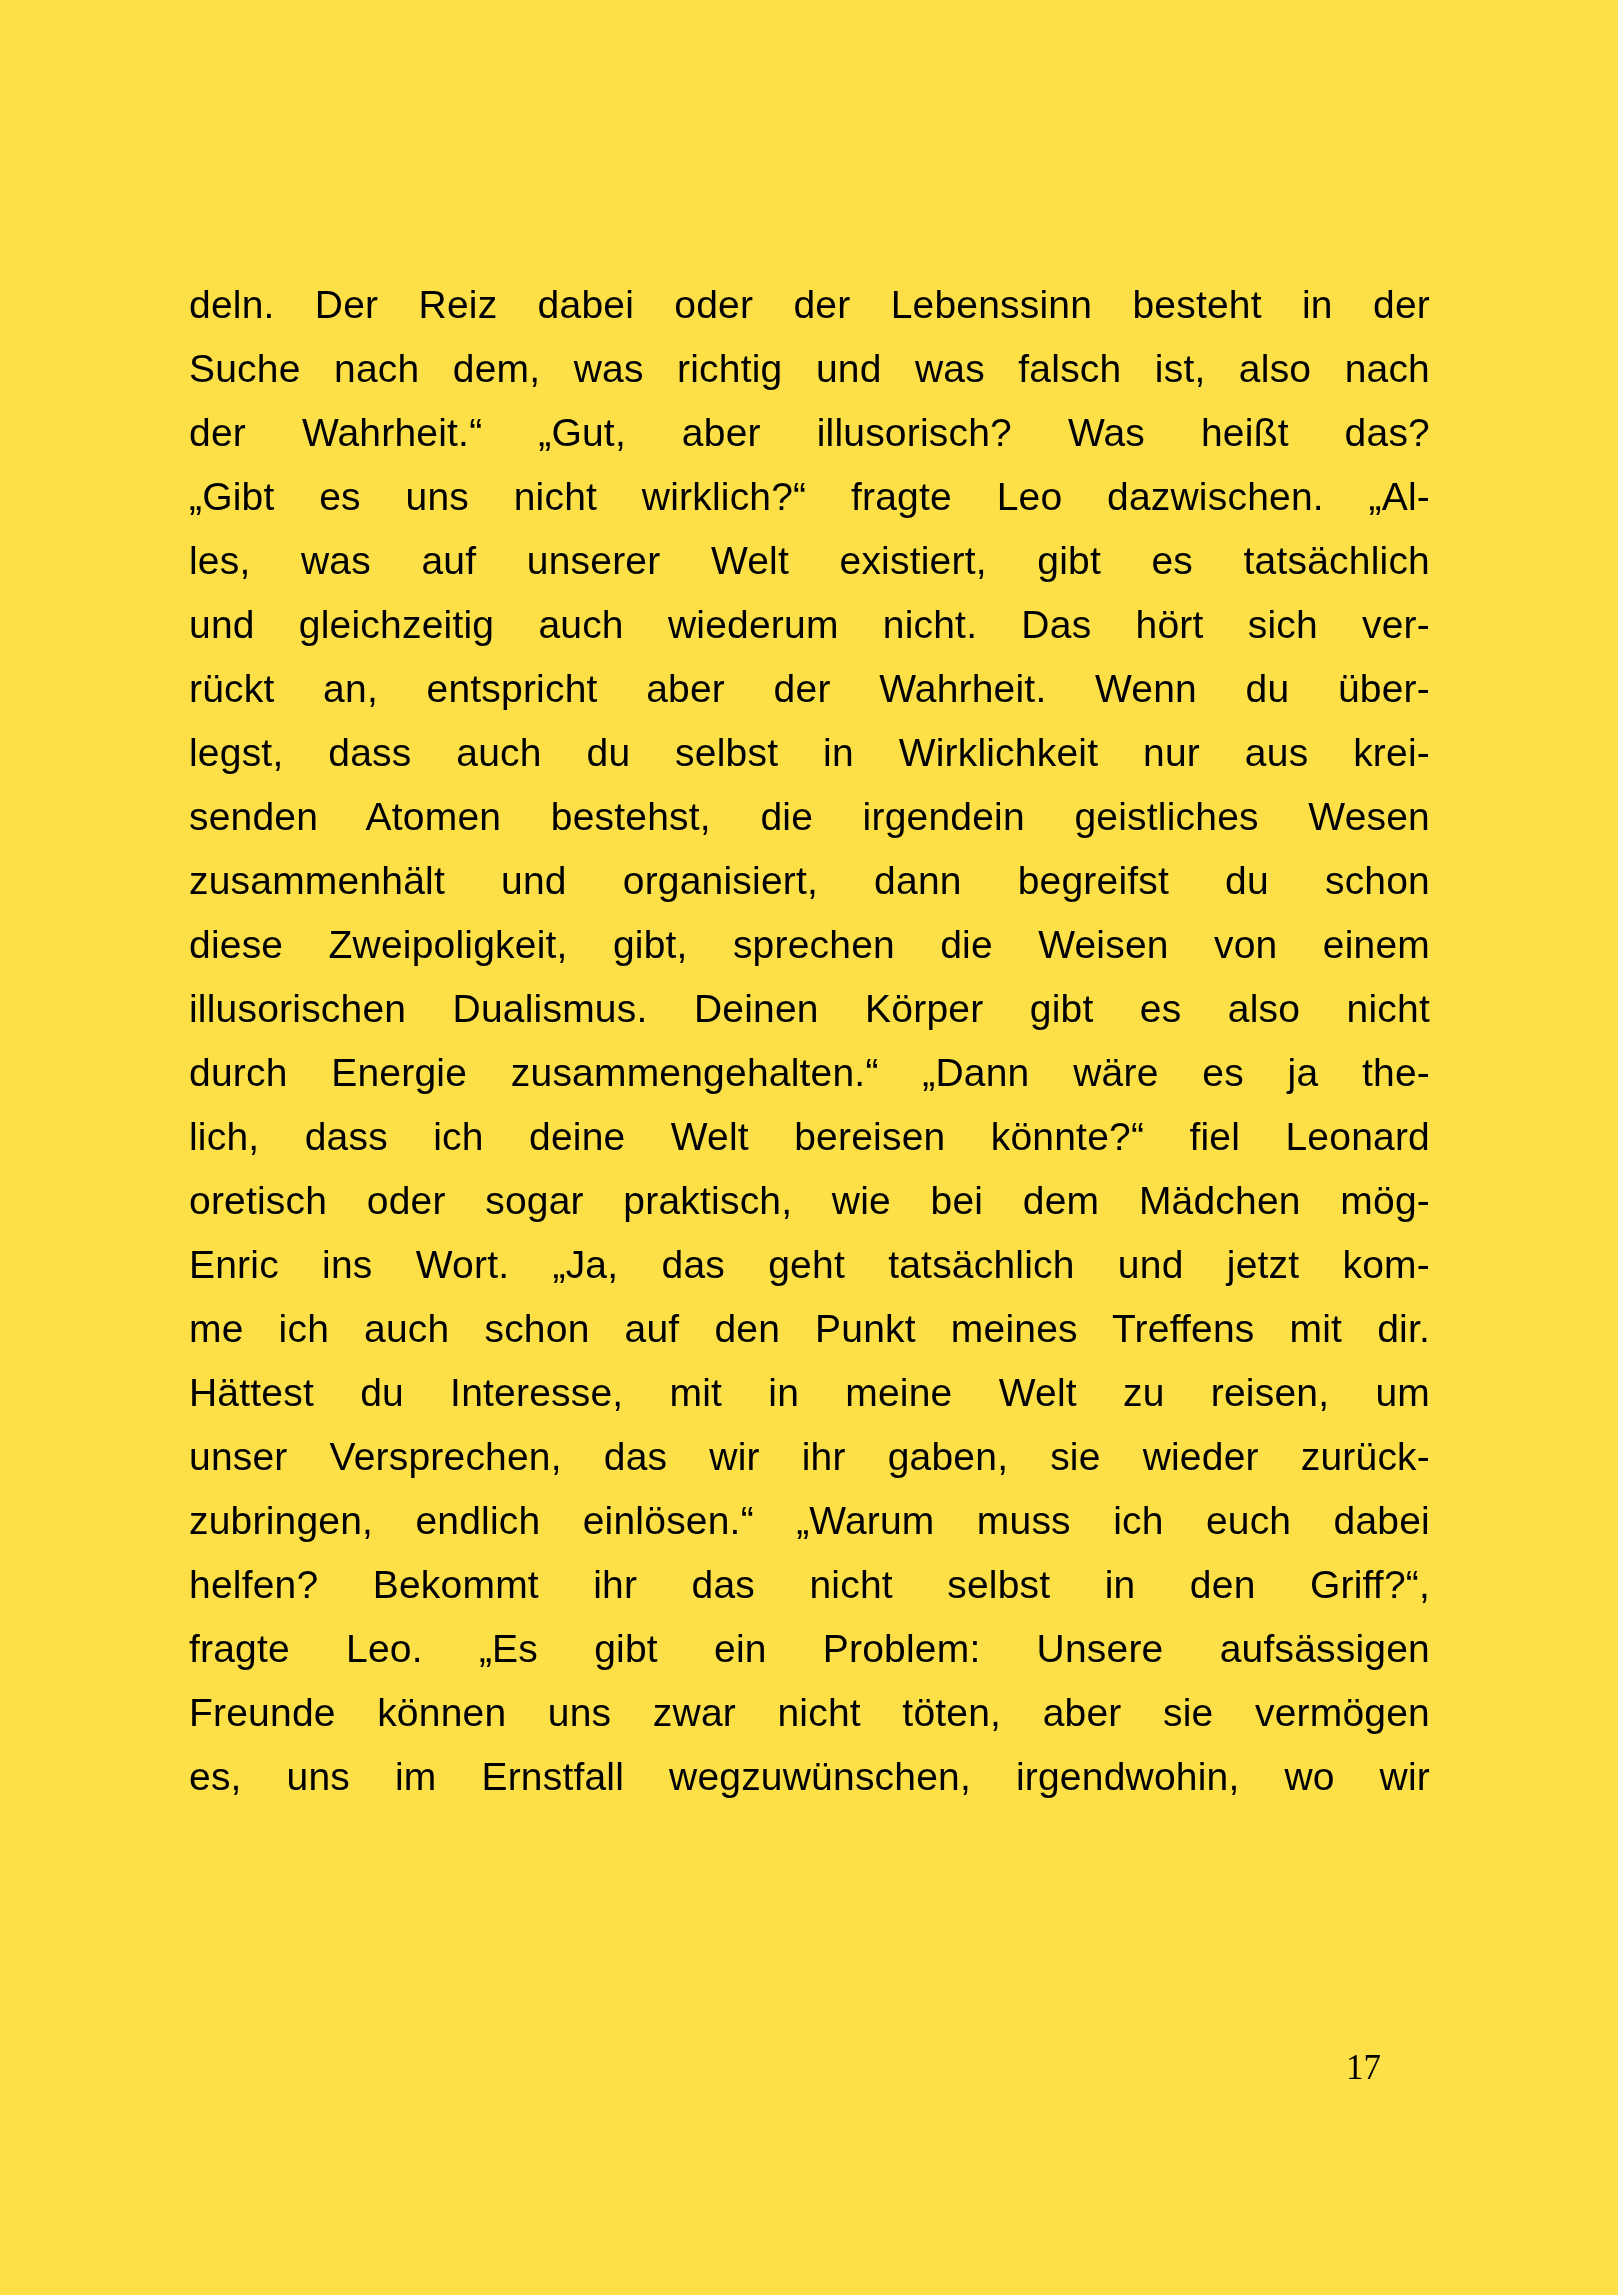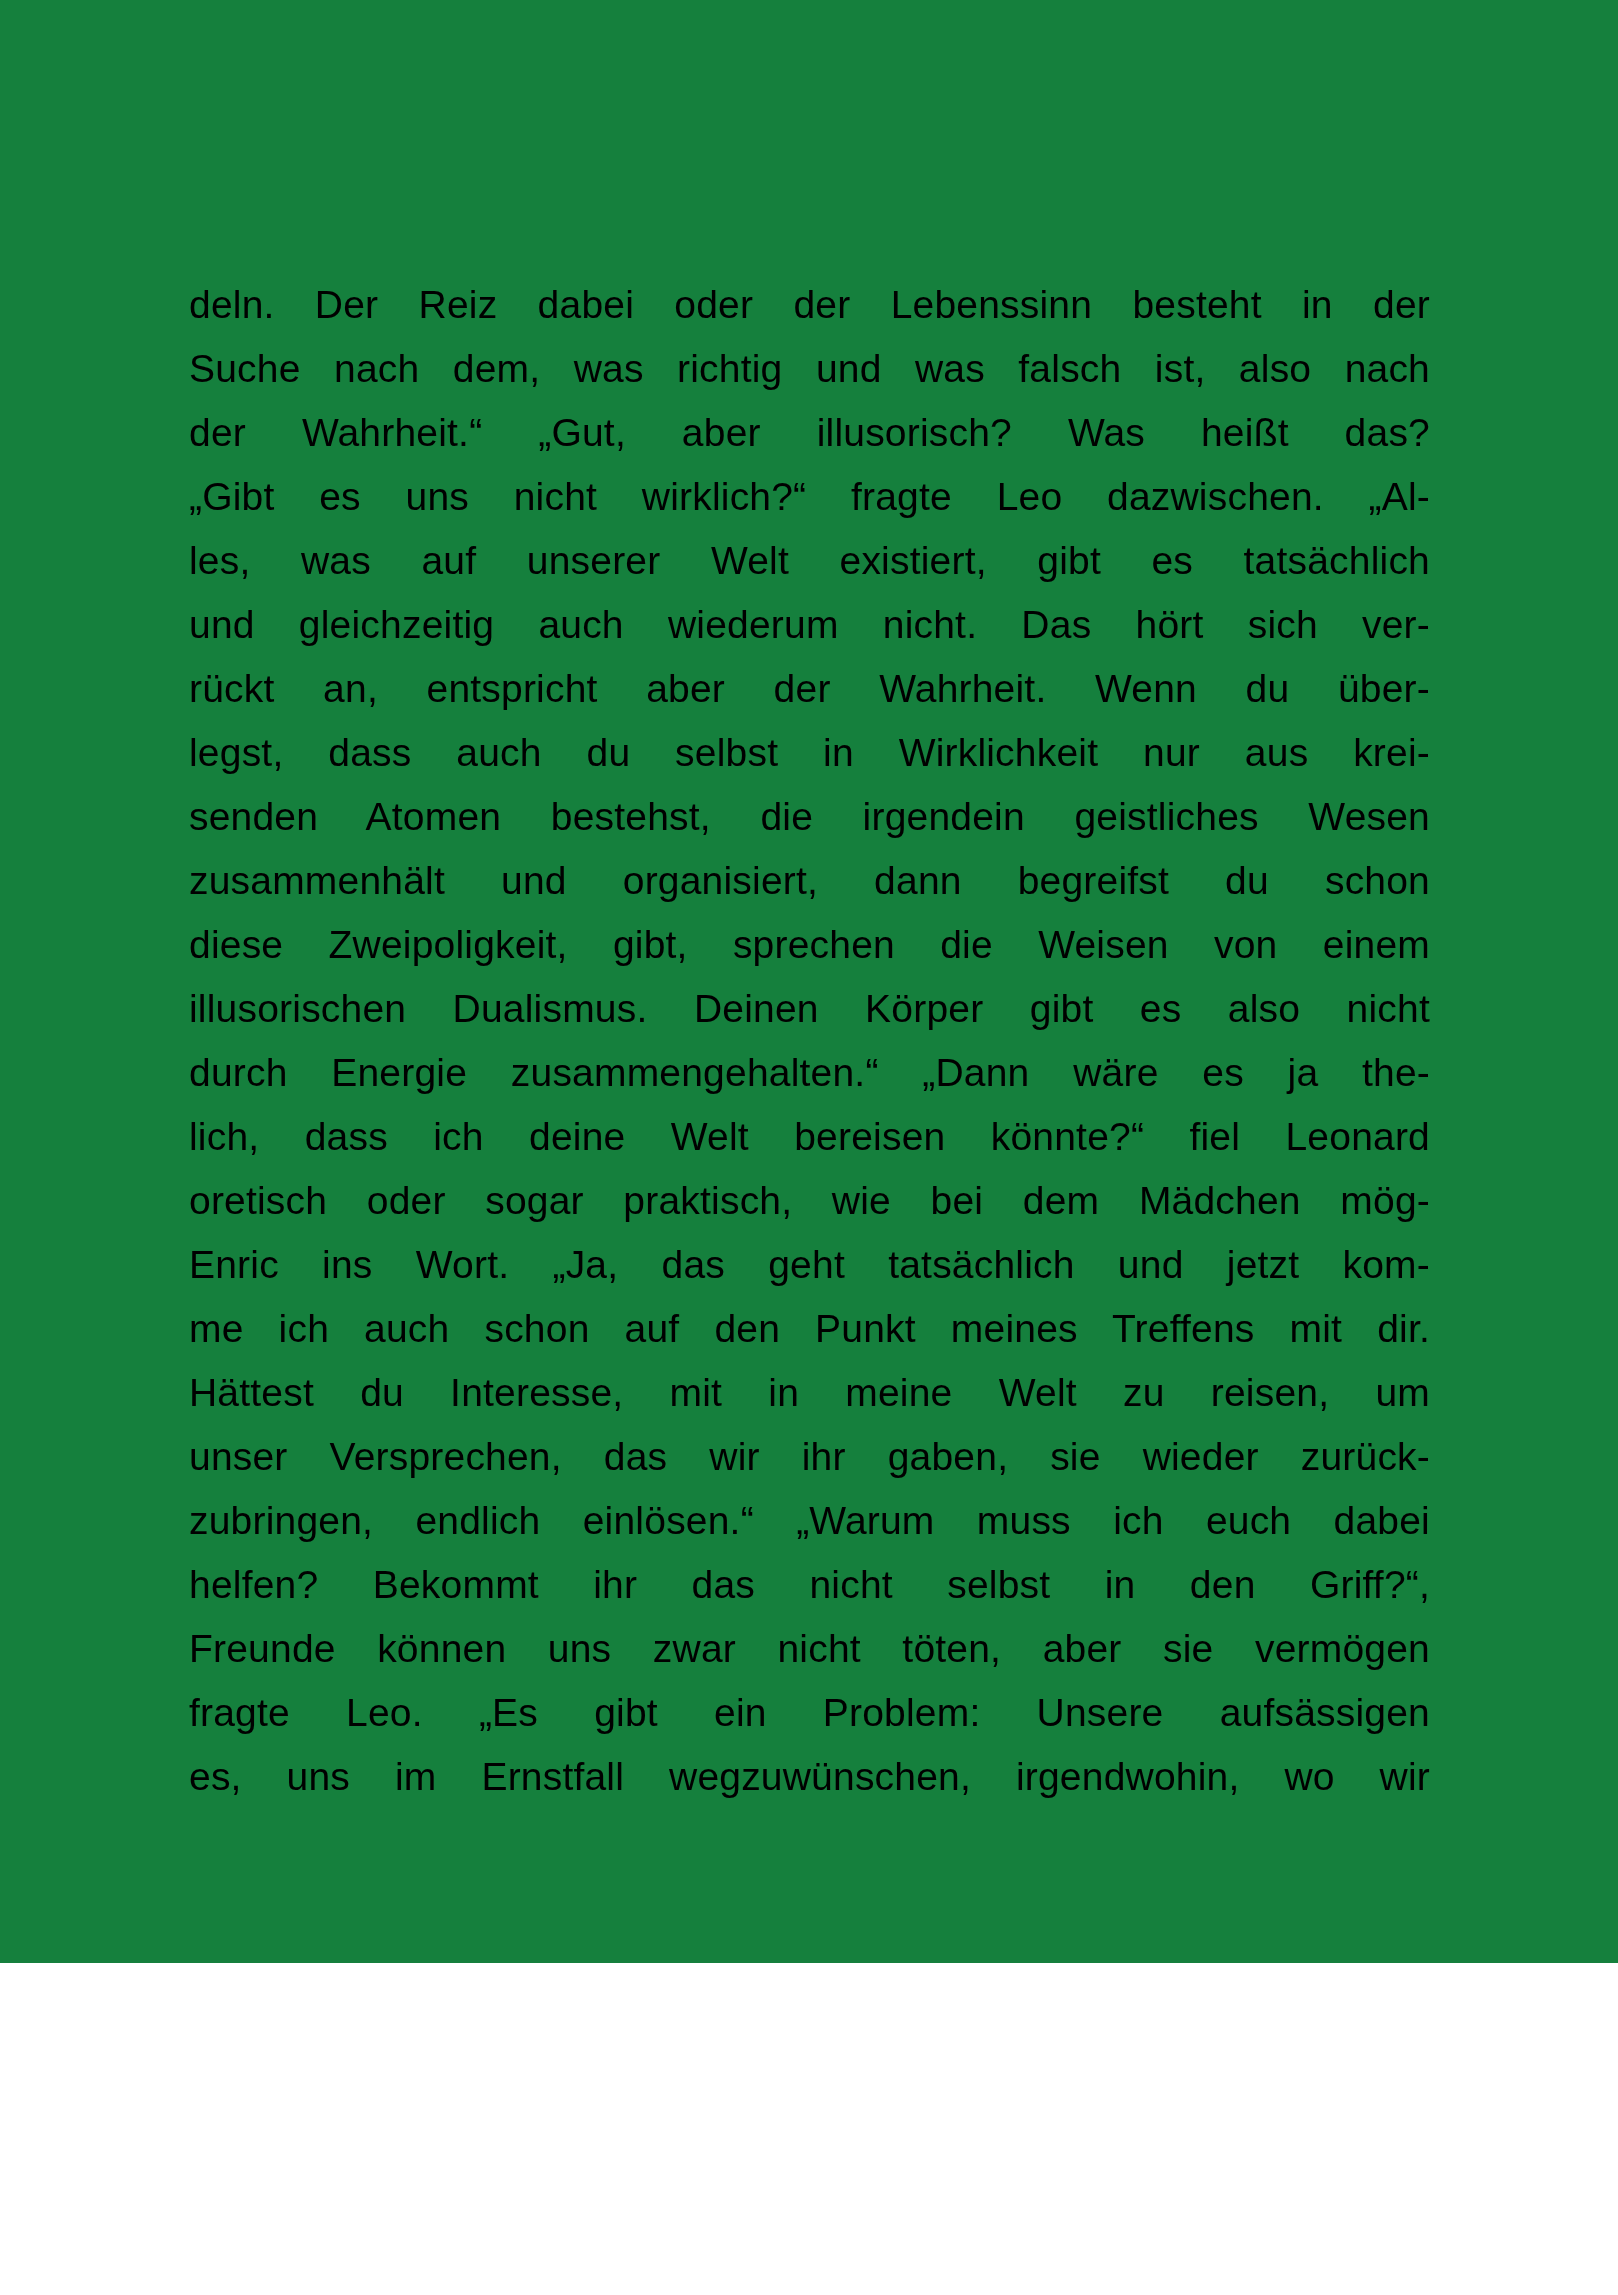--- a/index.html
+++ b/index.html
@@ -3,22 +3,22 @@
 <meta charset="utf-8">
 <style>
   html, body {
     margin: 0;
     padding: 0;
     background: #ffffff;
   }
   .page {
     position: relative;
     width: 1618px;
-    height: 1963px;
-    background: #15803d;
+    height: 2295px;
+    background: #fde047;
     overflow: hidden;
     font-family: "Liberation Sans", sans-serif;
     color: #000000;
   }
   .text-block {
     position: absolute;
     left: 189px;
     top: 273px;
     width: 1241px;
   }
@@ -63,19 +63,19 @@
       <div class="line">illusorischen Dualismus. Deinen Körper gibt es also nicht</div>
       <div class="line">durch Energie zusammengehalten.“ „Dann wäre es ja the-</div>
       <div class="line">lich, dass ich deine Welt bereisen könnte?“ fiel Leonard</div>
       <div class="line">oretisch oder sogar praktisch, wie bei dem Mädchen mög-</div>
       <div class="line">Enric ins Wort. „Ja, das geht tatsächlich und jetzt kom-</div>
       <div class="line">me ich auch schon auf den Punkt meines Treffens mit dir.</div>
       <div class="line">Hättest du Interesse, mit in meine Welt zu reisen, um</div>
       <div class="line">unser Versprechen, das wir ihr gaben, sie wieder zurück-</div>
       <div class="line">zubringen, endlich einlösen.“ „Warum muss ich euch dabei</div>
       <div class="line">helfen? Bekommt ihr das nicht selbst in den Griff?“,</div>
+      <div class="line">fragte Leo. „Es gibt ein Problem: Unsere aufsässigen</div>
       <div class="line">Freunde können uns zwar nicht töten, aber sie vermögen</div>
-      <div class="line">fragte Leo. „Es gibt ein Problem: Unsere aufsässigen</div>
       <div class="line">es, uns im Ernstfall wegzuwünschen, irgendwohin, wo wir</div>
     </div>
   <div class="page-number">17</div>
 </div>
 
 
 </body></html>

